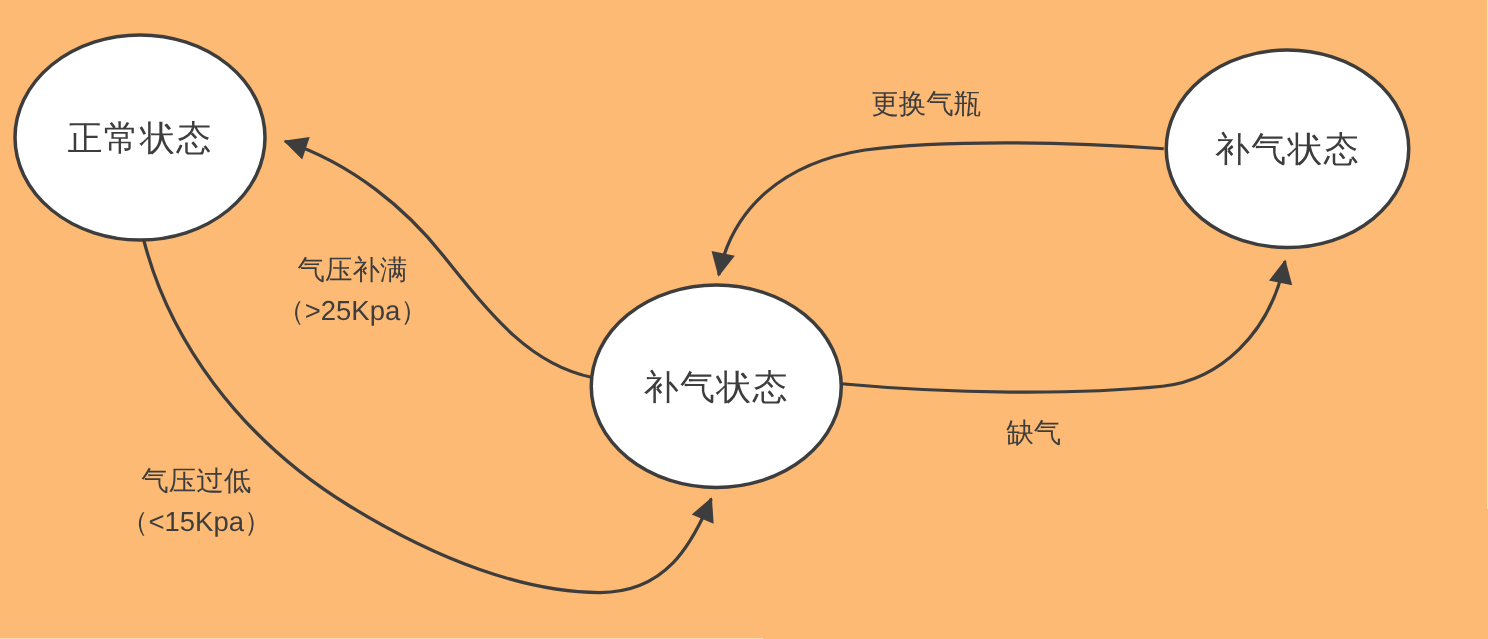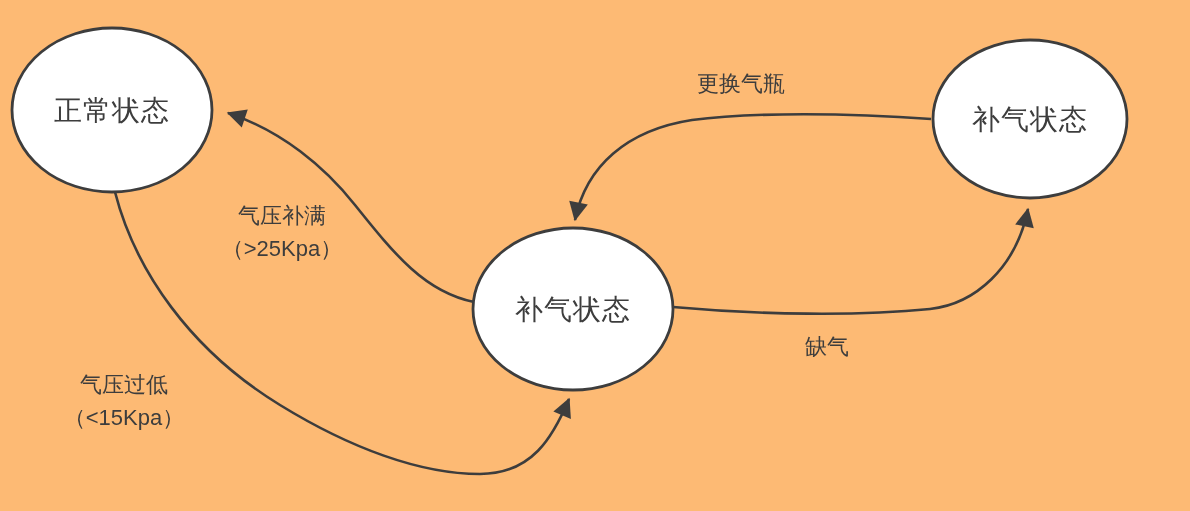--- a/index.html
+++ b/index.html
@@ -33,21 +33,21 @@
     letter-spacing: 1px;
   }
   .edge-label {
     font-size: 22px;
     line-height: 33px;
   }
   .node-label-normal { left: 112px; top: 111px; }
   .node-label-refill { left: 573px; top: 310px; }
   .node-label-empty  { left: 1030px; top: 120px; }
   .edge-label-refilled { left: 282px; top: 232px; }
-  .edge-label-toolow   { left: 124px; top: 401px; }
+  .edge-label-toolow   { left: 157px; top: 401px; }
   .edge-label-replace  { left: 741px; top: 83px;  }
   .edge-label-outofgas { left: 827px; top: 346px; }
 </style>
 </head>
 <body>
 
 <div class="stage">
 
   <svg width="1190" height="511" viewBox="0 0 1190 511">
     <defs>

